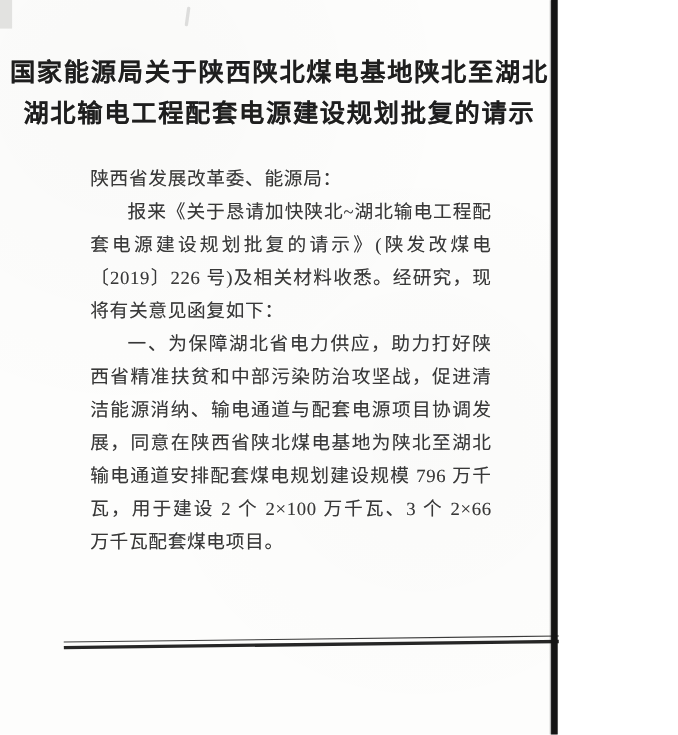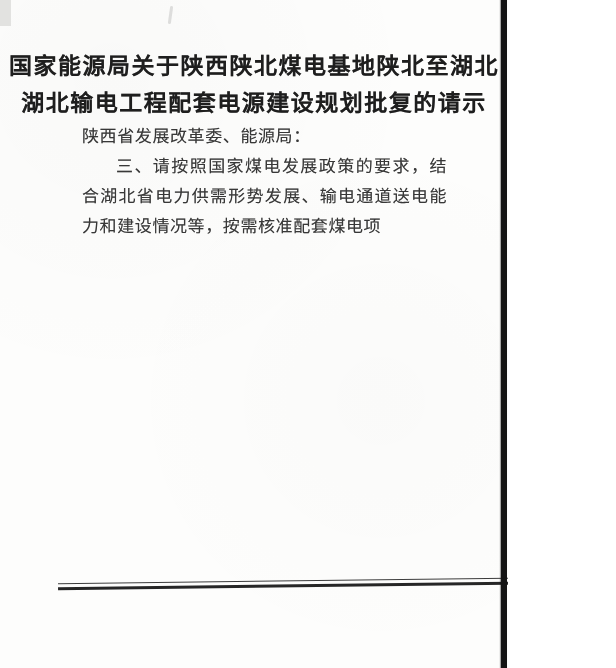--- a/index.html
+++ b/index.html
@@ -53,20 +53,21 @@
     text-align: center;
     font-weight: bold;
     color: #1e1e1e;
     font-size: 23px;
     line-height: 37px;
     letter-spacing: 1.5px;
     text-shadow: 0 0 0.5px rgba(0,0,0,0.45);
   }
   
   .body-block {
+    margin-top: 26px;
     padding: 0 61px 0 82px;
     font-size: 17px;
     line-height: 30px;
     letter-spacing: 0.6px;
     text-align: justify;
     text-shadow: 0 0 0.4px rgba(40,40,40,0.35);
   }
   .salutation {
     margin: 0;
     text-indent: 0;
@@ -96,20 +97,21 @@
   <div class="smudge-top-left"></div>
   <div class="smudge-top-center"></div>
 
   <div class="title-block">
     <div>国家能源局关于陕西陕北煤电基地陕北至湖北</div>
     <div>湖北输电工程配套电源建设规划批复的请示</div>
   </div>
 
   <div class="body-block">
     <p class="salutation">陕西省发展改革委、能源局：</p>
-    <p class="para">三、请按照国家煤电发展政策的要求，结合湖北省电力供需形势发展、输电通道送电能力和建设情况等，按需核准配套煤电项</p>
+    <p class="para">报来《关于恳请加快陕北~湖北输电工程配套电源建设规划批复的请示》(陕发改煤电〔2019〕226 号)及相关材料收悉。经研究，现将有关意见函复如下：</p>
+    <p class="para">一、为保障湖北省电力供应，助力打好陕西省精准扶贫和中部污染防治攻坚战，促进清洁能源消纳、输电通道与配套电源项目协调发展，同意在陕西省陕北煤电基地为陕北至湖北输电通道安排配套煤电规划建设规模 796 万千瓦，用于建设 2 个 2×100 万千瓦、3 个 2×66 万千瓦配套煤电项目。</p>
   </div>
 
   <div class="footer-rule"></div>
 
   <div class="edge-strip-right"></div>
 
 </div>
 
 </body></html>

